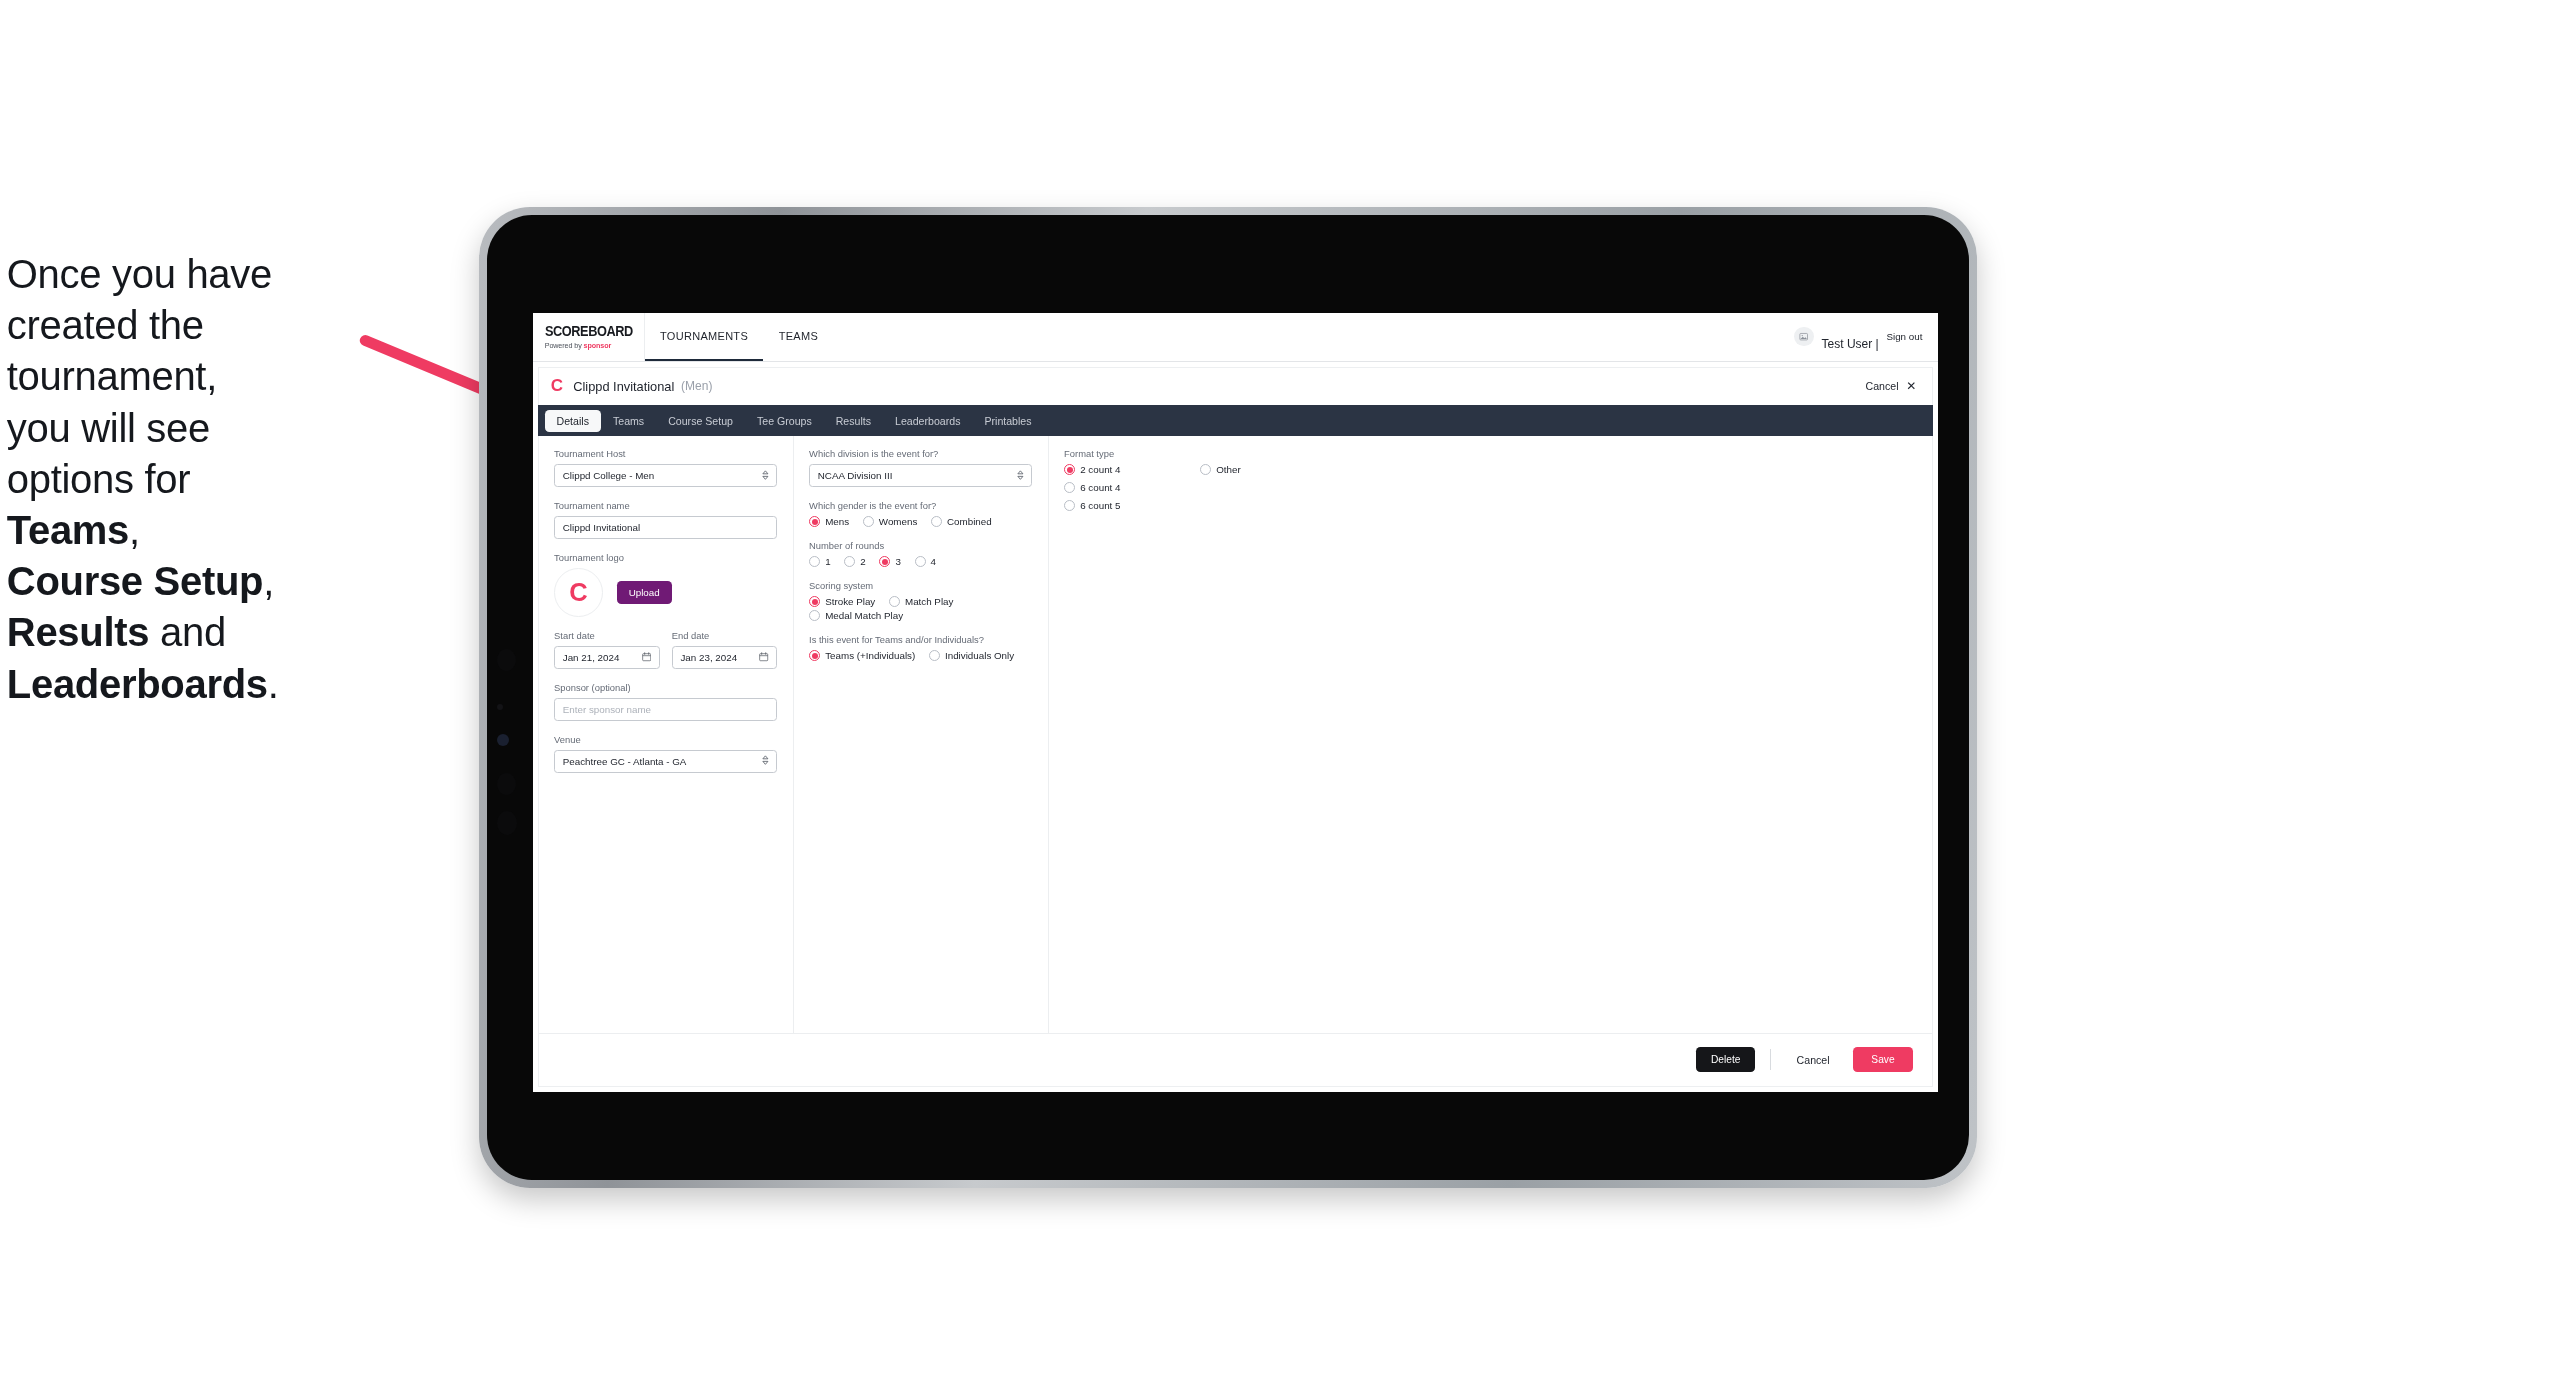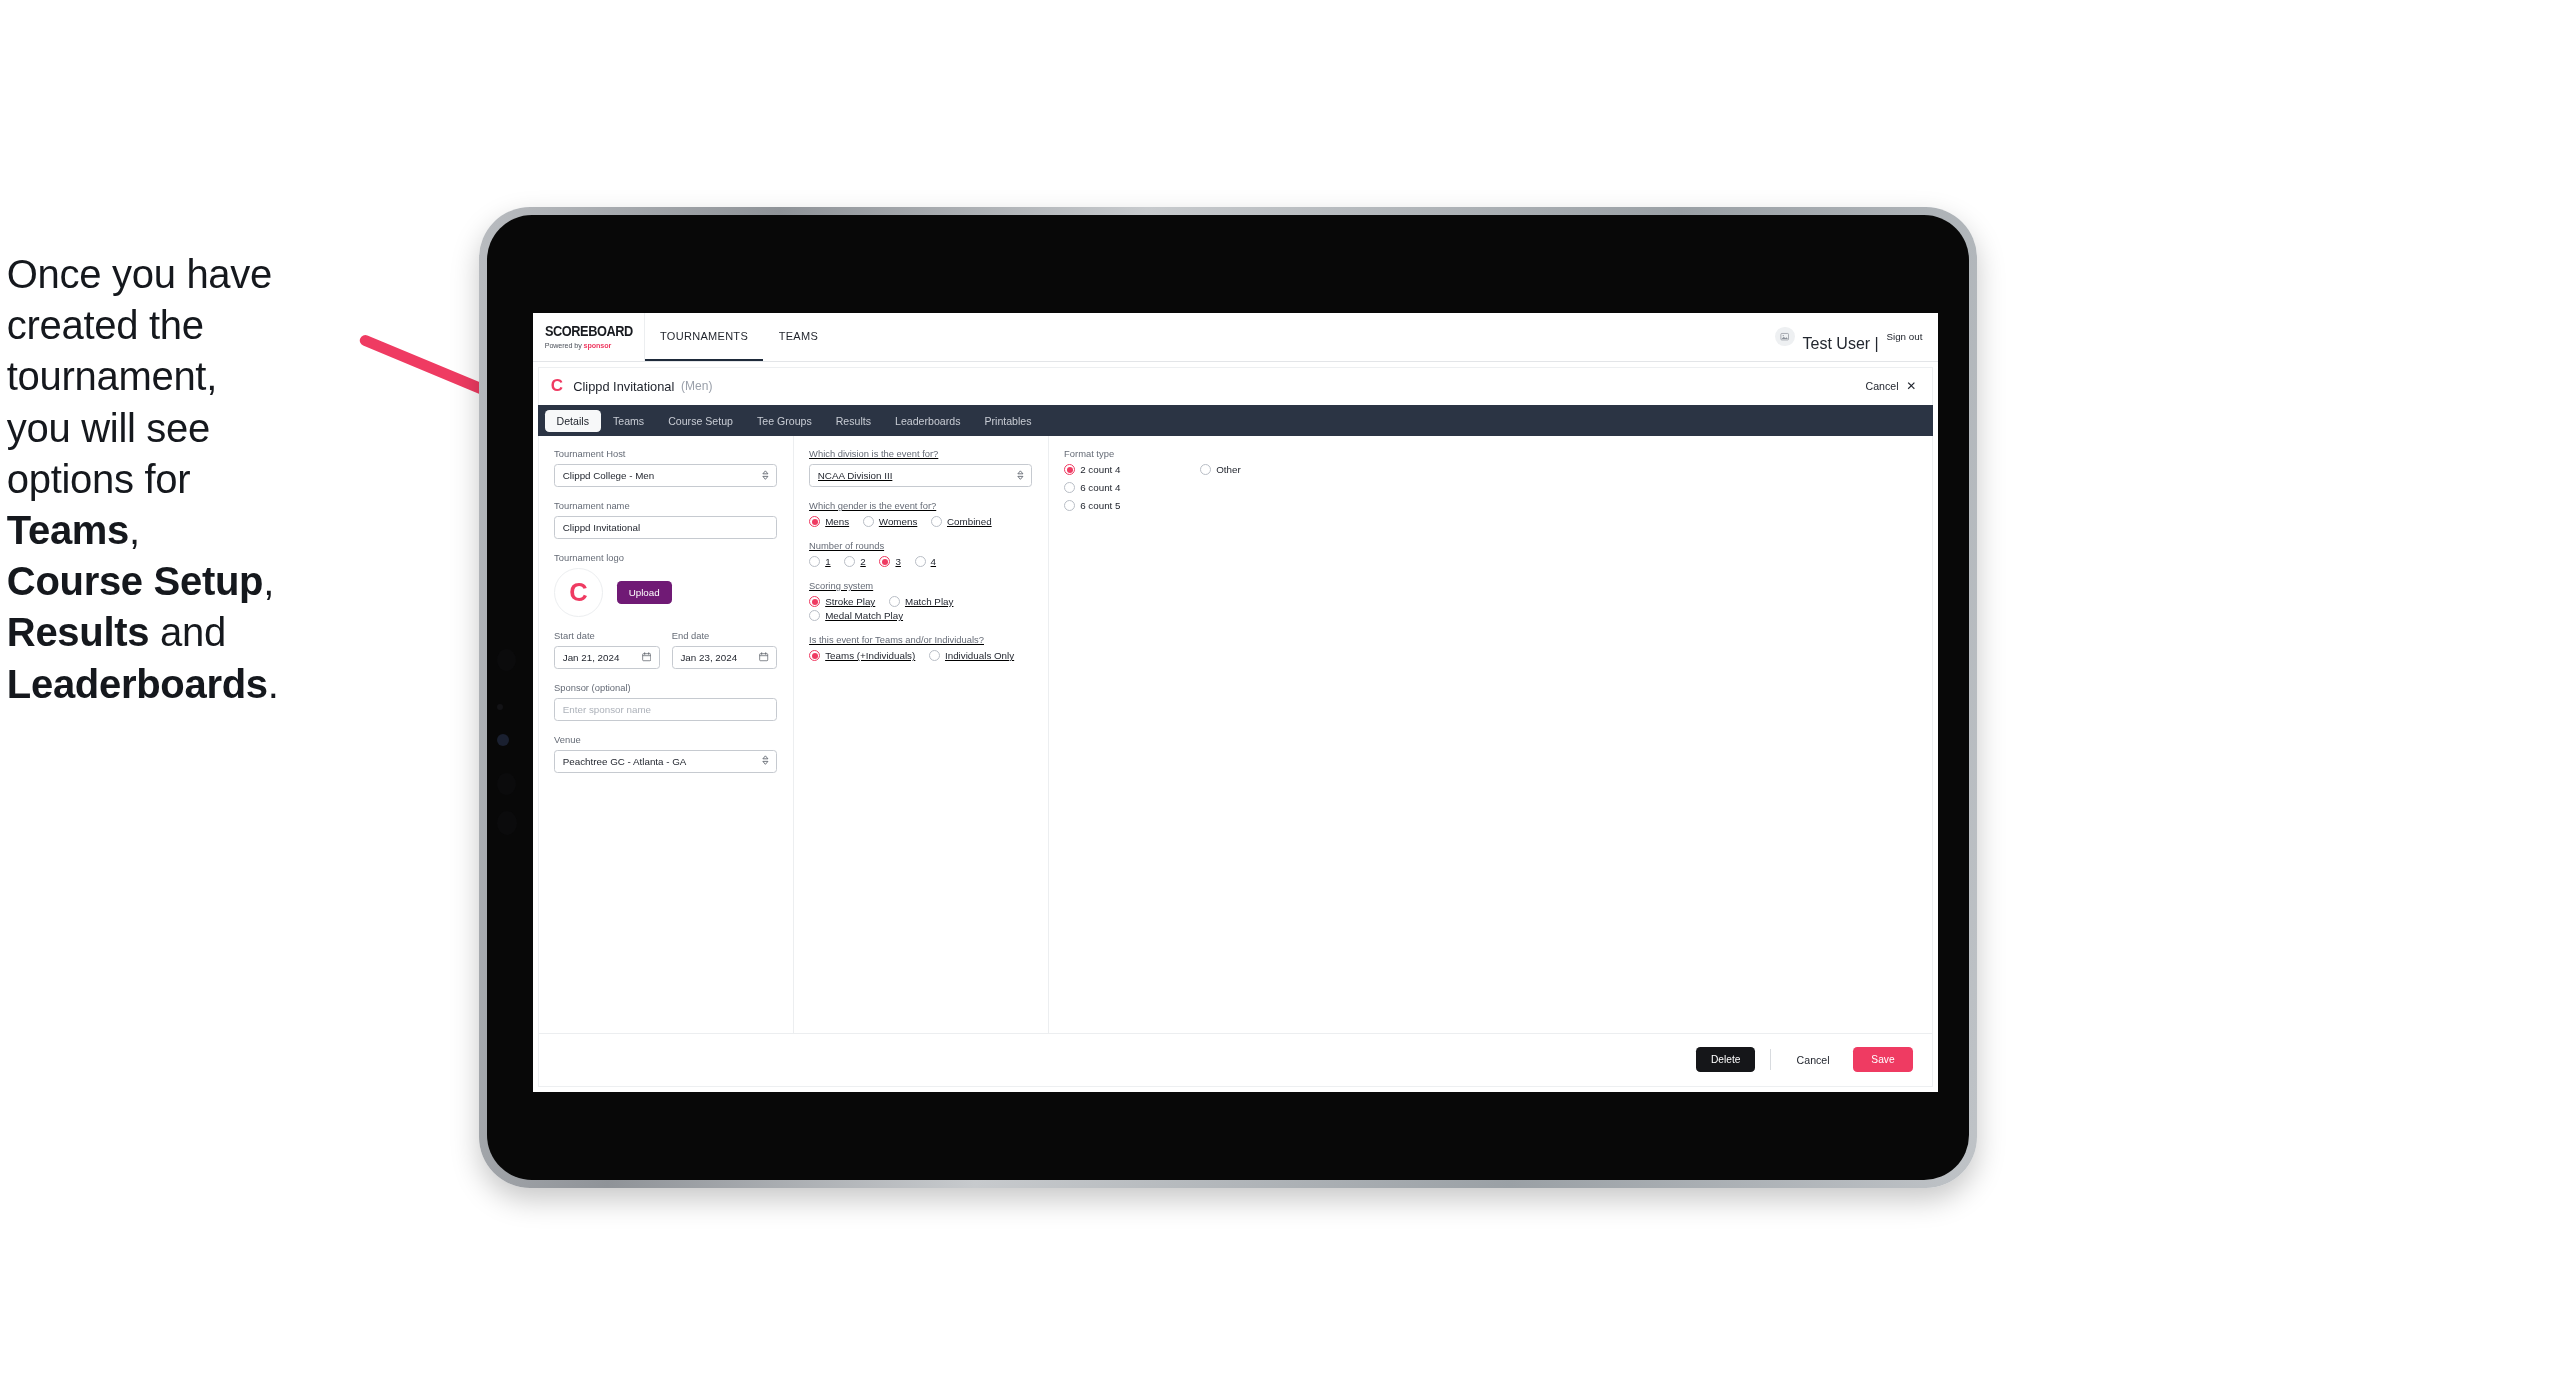--- a/index.html
+++ b/index.html
@@ -92,21 +92,21 @@
   .navtab.active { border-bottom-color: #1e2a3a; font-weight: 400; }
 
   .userbox {
     margin-left: auto; display: flex; align-items: center; gap: 7.7px;
     padding-right: 15.3px;
   }
   .avatar {
     width: 19.6px; height: 19.6px; border-radius: 50%;
     background: #eef0f2; display:flex; align-items:center; justify-content:center;
   }
-  .user-name { font-size: 16px; color: #23272f; margin-top: 14px; }
+  .user-name { font-size: 12px; color: #23272f; margin-top: 14px; }
   .signout { font-size: 9.8px; color: #23272f; cursor: pointer; }
 
   
   .titlerow {
     height: 38px; flex: 0 0 38px;
     background: #fff;
     border-bottom: 0.9px solid #eef0f2;
     display: flex; align-items: center;
     padding: 0 15.3px 0 12px;
     margin: 5.1px 5.1px 0 5.1px;
@@ -141,21 +141,21 @@
   .content {
     flex: 1 1 auto;
     margin: 0 5.1px;
     border: 0.9px solid #edeff1; border-top: none; border-bottom: none;
     display: flex;
     background: #fff;
     min-height: 0;
   }
   .col { padding: 12px 15.3px 8.5px 15.3px; }
   .col1 { width: 255px; border-right: 0.9px solid #eceef0; }
-  .col2 { width: 255px; border-right: 0.9px solid #eceef0; text-decoration: underline; }
+  .col2 { width: 255px; border-right: 0.9px solid #eceef0; }
   .col3 { flex: 1; }
 
   .flabel { font-size: 9.4px; color: #656b76; margin-bottom: 5.1px; }
   .fgroup { margin-bottom: 12.8px; }
 
   .finput {
     width: 100%; height: 23px;
     border: 0.9px solid #c6cad0; border-radius: 3.4px;
     background: #fff;
     display: flex; align-items: center;

